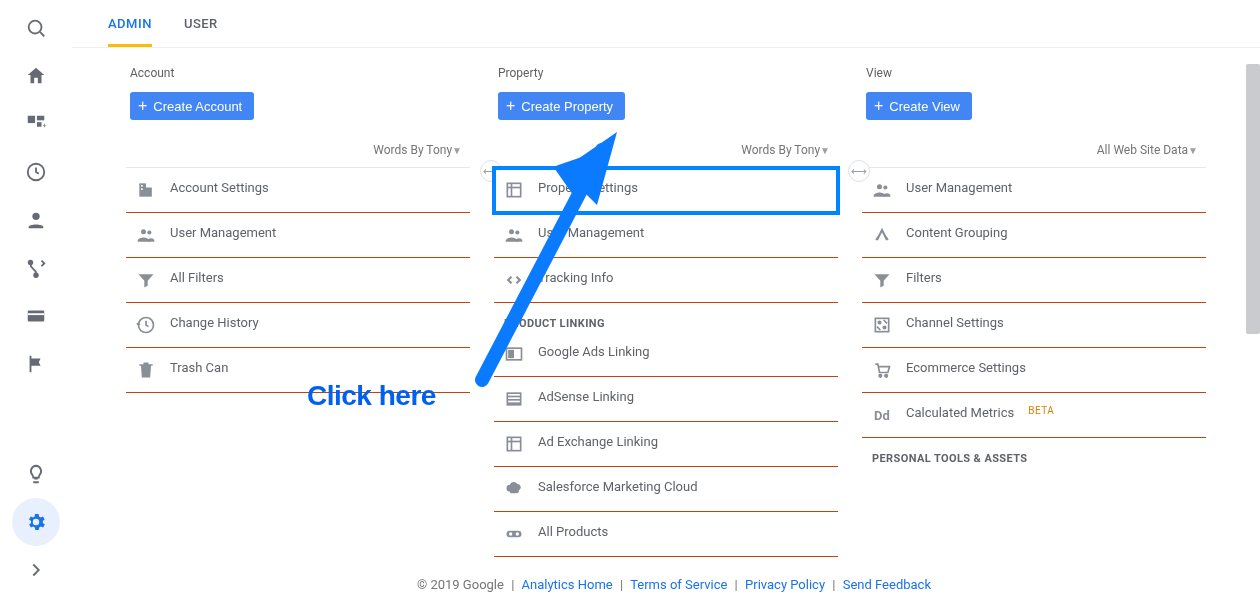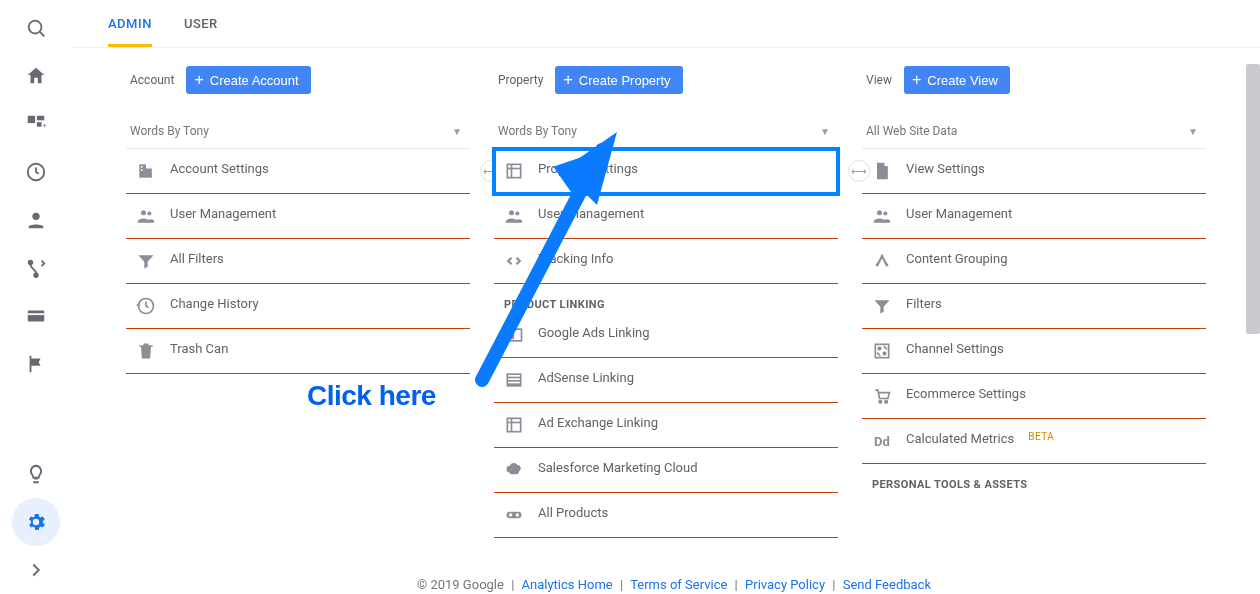--- a/index.html
+++ b/index.html
@@ -73,42 +73,43 @@
   }
   .col {
     flex:1;
     display:flex;
     flex-direction:column;
     position:relative;
     min-width:0;
   }
   .col + .col { margin-left: 24px; }
   .col-head {
-    display:flex; align-items:center; gap:12px;
-    margin-bottom:24px;
+    display:flex; align-items:flex-start; gap:12px;
+    margin-bottom:17px;
     padding-left:4px;
+    flex-direction:column;
   }
   .col-label {
     font-size:12px; color:#616161; font-weight:400;
   }
   .create-btn {
     background:#4285f4;
     color:#fff;
     border:none;
     border-radius:3px;
     font-size:13px;
     font-weight:500;
     padding:4px 12px 4px 8px;
     display:flex; align-items:center; gap:6px;
     cursor:pointer;
     height:28px;
   }
   .create-btn .plus { font-size:16px; line-height:16px; font-weight:400;}
   .selector {
-    display:flex; justify-content:space-between; align-items:center;
+    display:flex; justify-content:flex-end; align-items:center;
     font-size:12px; color:#757575;
     padding: 6px 8px 10px 4px;
     border-bottom:1px solid #e4e7eb;
     cursor:pointer;
   }
   .selector .caret { color:#9aa0a6; font-size:10px; }
   .list {
     display:flex; flex-direction:column;
     margin-top:0;
   }
@@ -450,28 +451,20 @@
             </button>
         </div>
         <div class="selector">
           <span>All Web Site Data</span>
           <span class="caret">▼</span>
         </div>
         <div class="list">
           <div class="list-item">
               <span class="ic">
                 <svg viewBox="0 0 24 24" fill="currentColor">
-                  <path d="M6 2h9l4 4v16H6zM15 2v4h4"></path>
-                </svg>
-              </span>
-              <span>View Settings</span>
-            </div>
-          <div class="list-item">
-              <span class="ic">
-                <svg viewBox="0 0 24 24" fill="currentColor">
                   <circle cx="9" cy="8" r="3"></circle>
                   <circle cx="16" cy="9" r="2.5"></circle>
                   <path d="M2 19c0-3 5-4 7-4s7 1 7 4v1H2z"></path>
                   <path d="M14 19c0-2 2-3 4-3s4 1 4 3v1h-8z"></path>
                 </svg>
               </span>
               <span>User Management</span>
             </div>
           <div class="list-item">
               <span class="ic">

